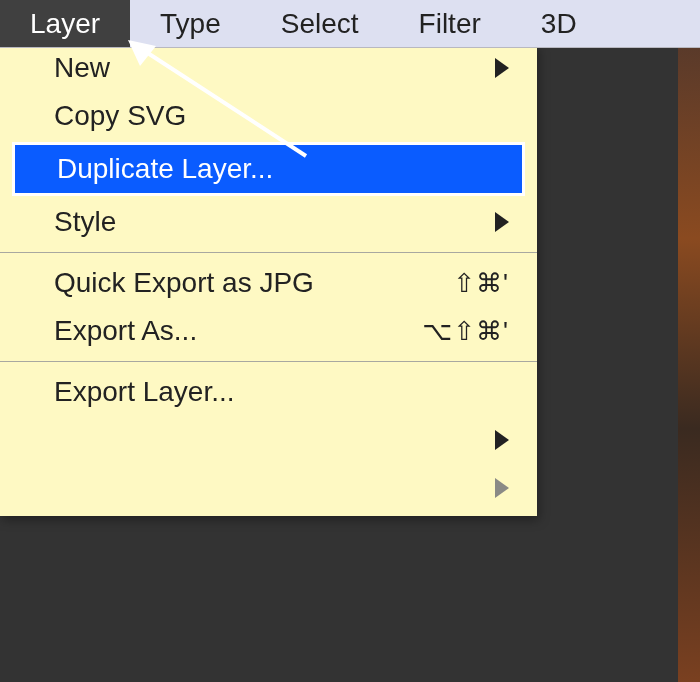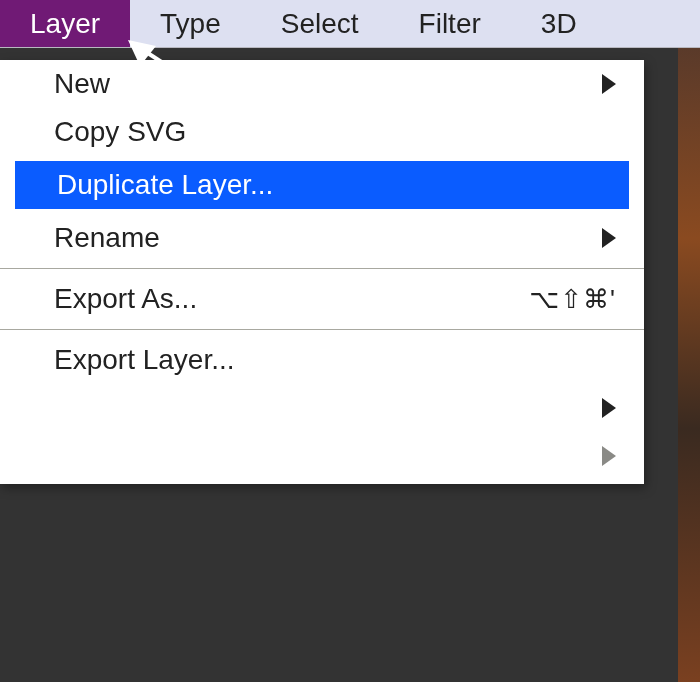--- a/index.html
+++ b/index.html
@@ -20,29 +20,29 @@
   .menubar-item {
     display: flex;
     align-items: center;
     padding: 0 30px;
     font-size: 28px;
     color: #222;
     cursor: default;
     white-space: nowrap;
   }
   .menubar-item.active {
-    background: #701a75;
+    background: #404040;
     color: #fff;
   }
   .dropdown {
     position: absolute;
-    top: 60px;
+    top: 44px;
     left: 0;
-    width: 644px;
-    background: #ffffff;
+    width: 537px;
+    background: #fef9c3;
     box-shadow: 2px 4px 10px rgba(0,0,0,.35);
     z-index: 1;
     padding-bottom: 4px;
   }
   .menu-item {
     position: relative;
     display: flex;
     align-items: center;
     height: 48px;
     padding: 0 28px 0 54px;
@@ -115,26 +115,30 @@
     <span>New</span>
     <span class="submenu-arrow"></span>
   </div>
   <div class="menu-item">
     <span>Copy SVG</span>
   </div>
   <div class="menu-item highlighted">
     <span>Duplicate Layer...</span>
   </div>
   <div class="menu-item">
-    <span>Rename</span>
+    <span>Style</span>
     <span class="submenu-arrow"></span>
   </div>
 
   <div class="separator"></div>
 
+  <div class="menu-item">
+    <span>Quick Export as JPG</span>
+    <span class="shortcut">⇧⌘'</span>
+  </div>
   <div class="menu-item">
     <span>Export As...</span>
     <span class="shortcut">⌥⇧⌘'</span>
   </div>
 
   <div class="separator"></div>
 
   <div class="menu-item">
     <span>Export Layer...</span>
   </div>

